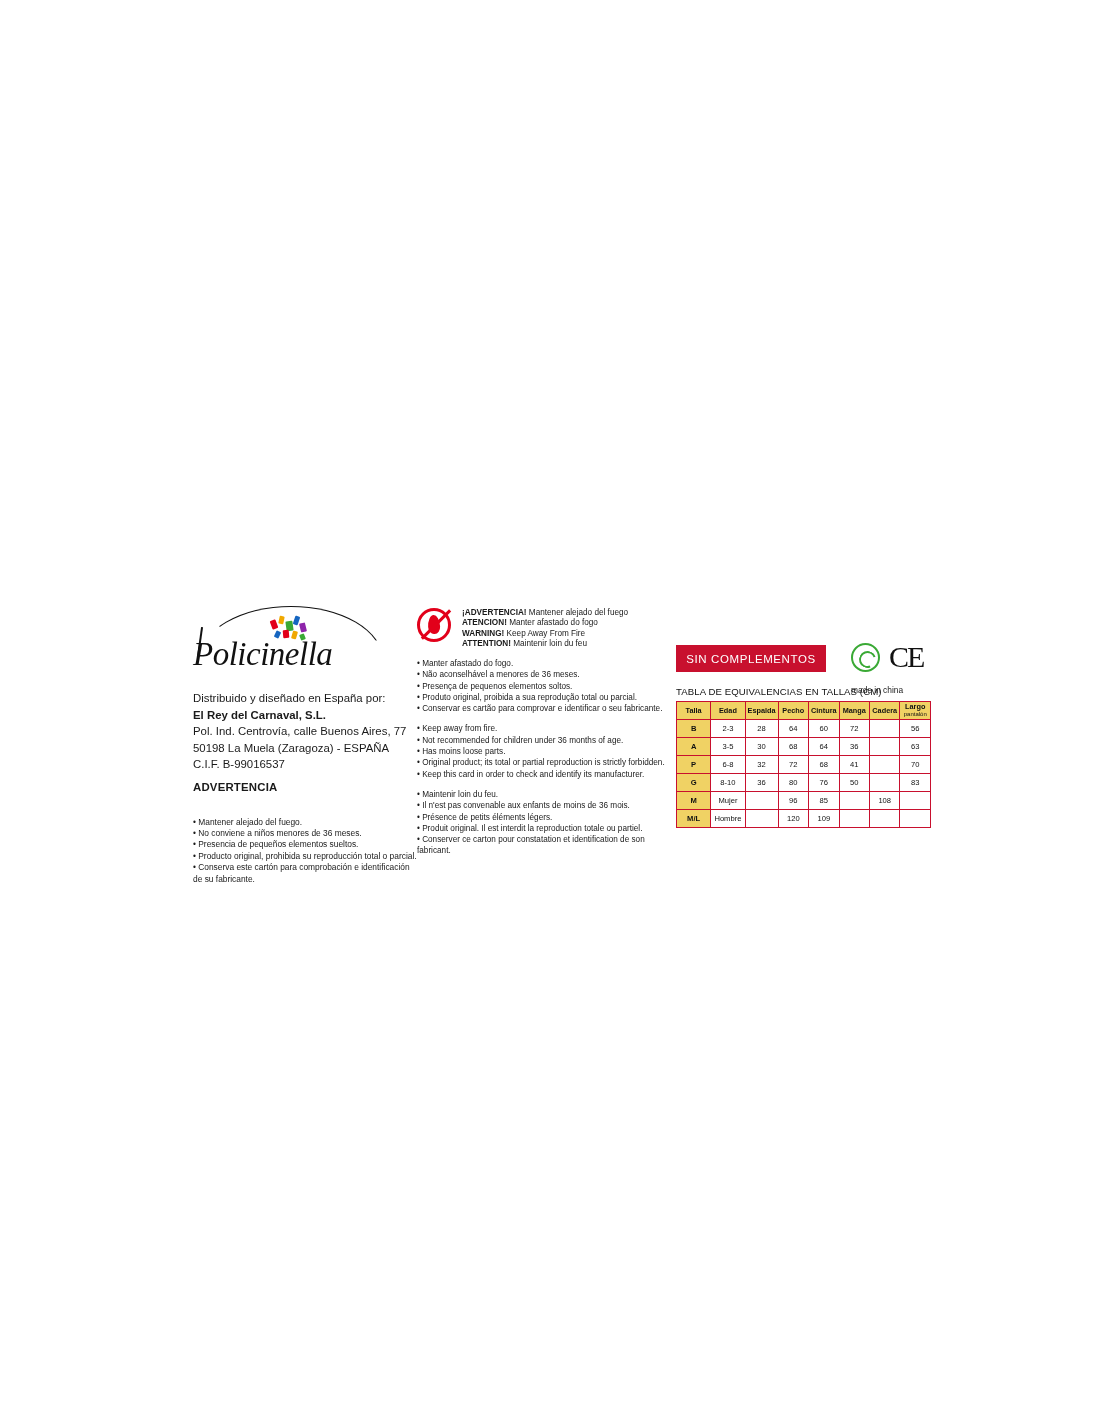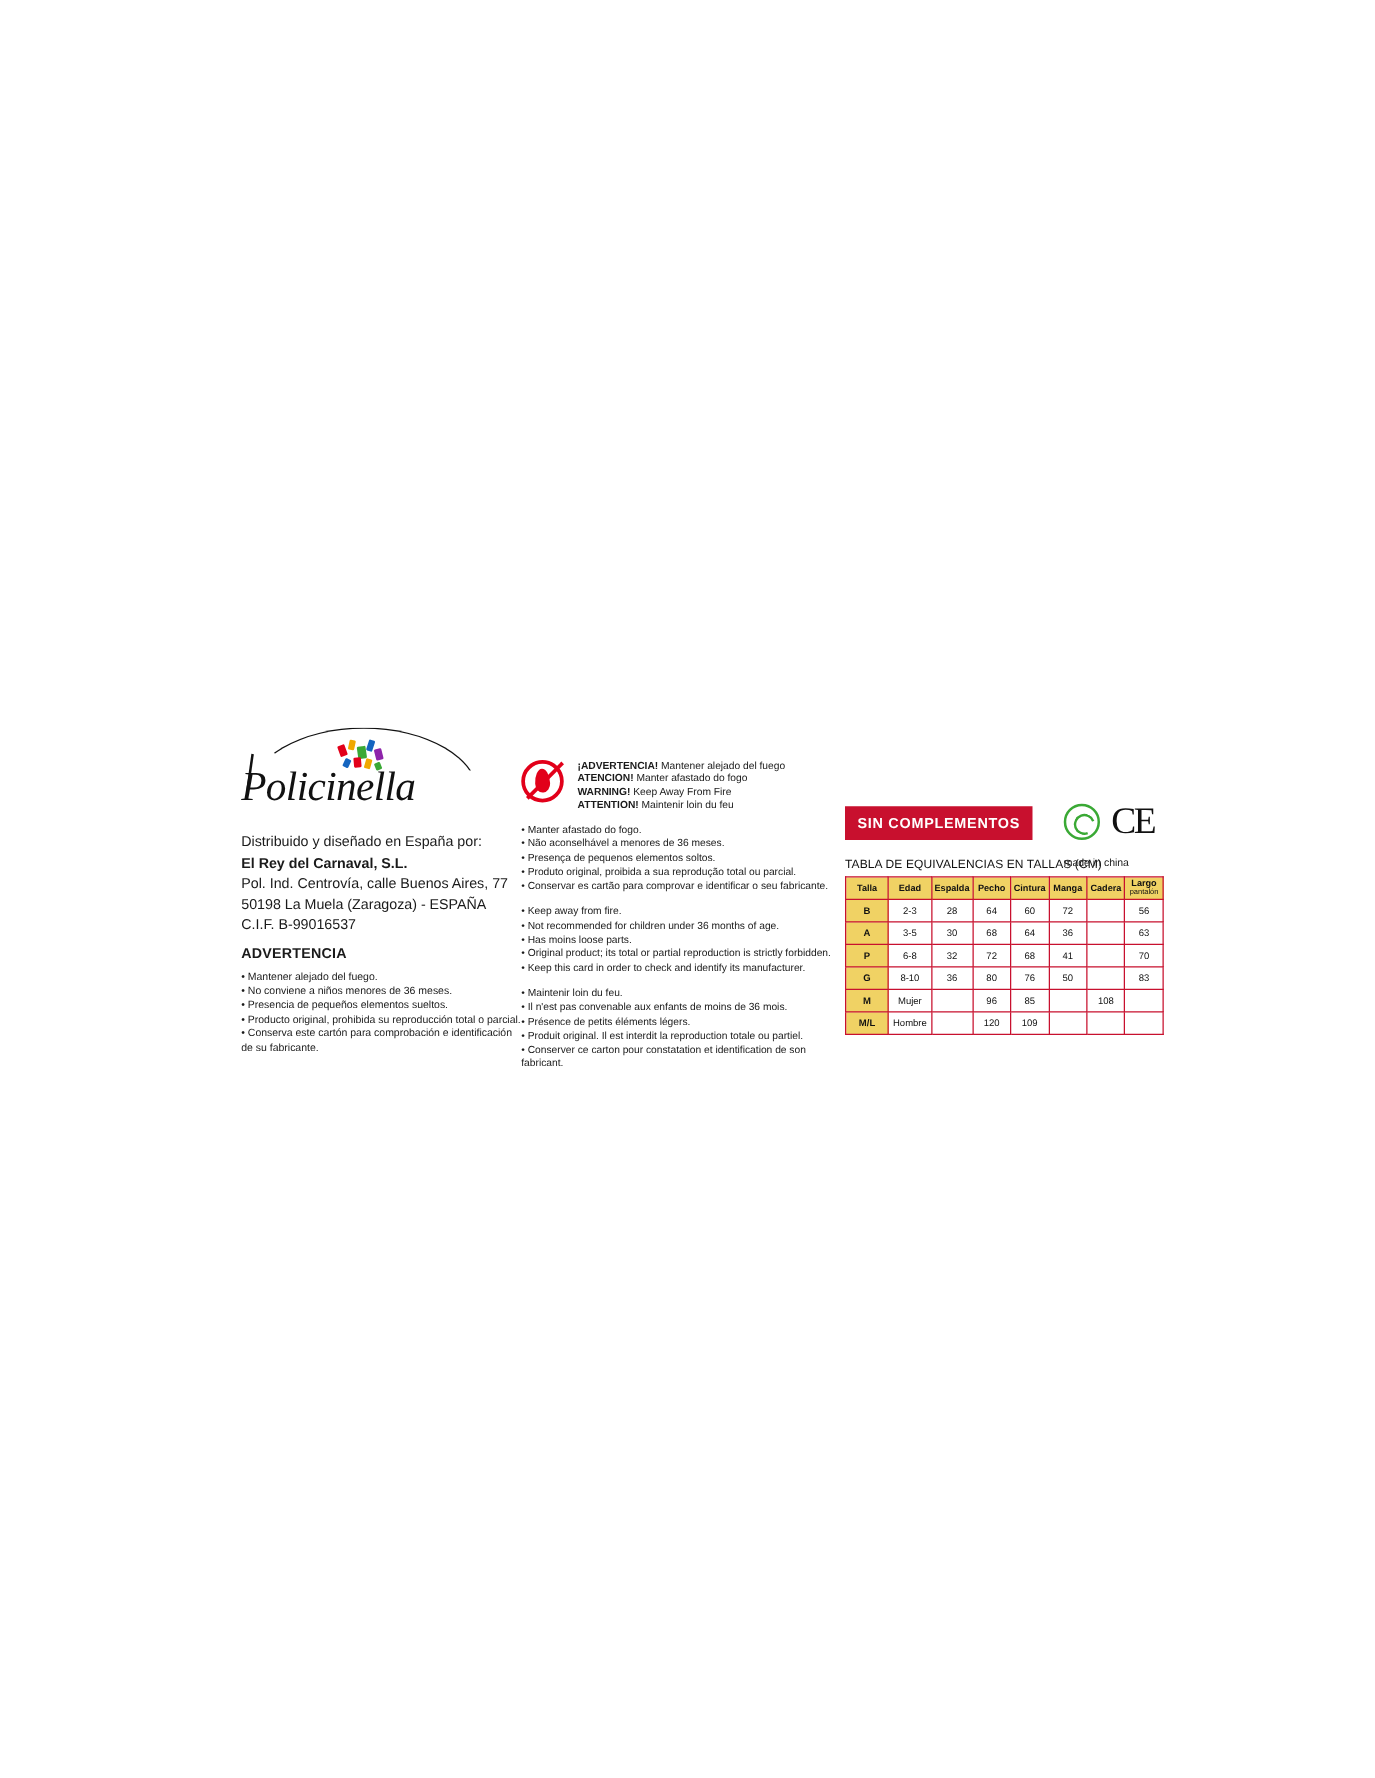--- a/index.html
+++ b/index.html
@@ -20,21 +20,21 @@
     position: absolute;
     left: 0; top: 0;
     width: 1100px;
     height: 1422px;
   }
 
   
   .brand-block {
     position: absolute;
     left: 193px;
-    top: 580px;
+    top: 604px;
     width: 220px;
   }
   .logo-wrap {
     position: relative;
     width: 200px;
     height: 72px;
   }
   .logo-arc {
     position: absolute;
     left: 6px;
@@ -89,21 +89,21 @@
   }
   .addr .bold { font-weight: bold; }
 
   .adv-title {
     margin-top: 8px;
     font-size: 11.4px;
     font-weight: bold;
     letter-spacing: 0.2px;
   }
   .bullets {
-    margin-top: 7px;
+    margin-top: 24px;
     font-size: 8.4px;
     line-height: 11.4px;
     color: #1a1a1a;
   }
   .bullets div { white-space: nowrap; }
 
   
   .mid-block {
     position: absolute;
     left: 417px;
@@ -189,21 +189,21 @@
     width: 150px;
     height: 27px;
     background: #c8102e;
     display: flex;
     align-items: center;
     justify-content: center;
   }
   .sin-banner span {
     color: #ffffff;
     font-size: 11.5px;
-    font-weight: bold;
+    font-weight: normal;
     letter-spacing: 0.6px;
   }
   .marks {
     position: absolute;
     left: 175px;
     top: -2px;
     width: 95px;
     height: 46px;
   }
   .recycle {

